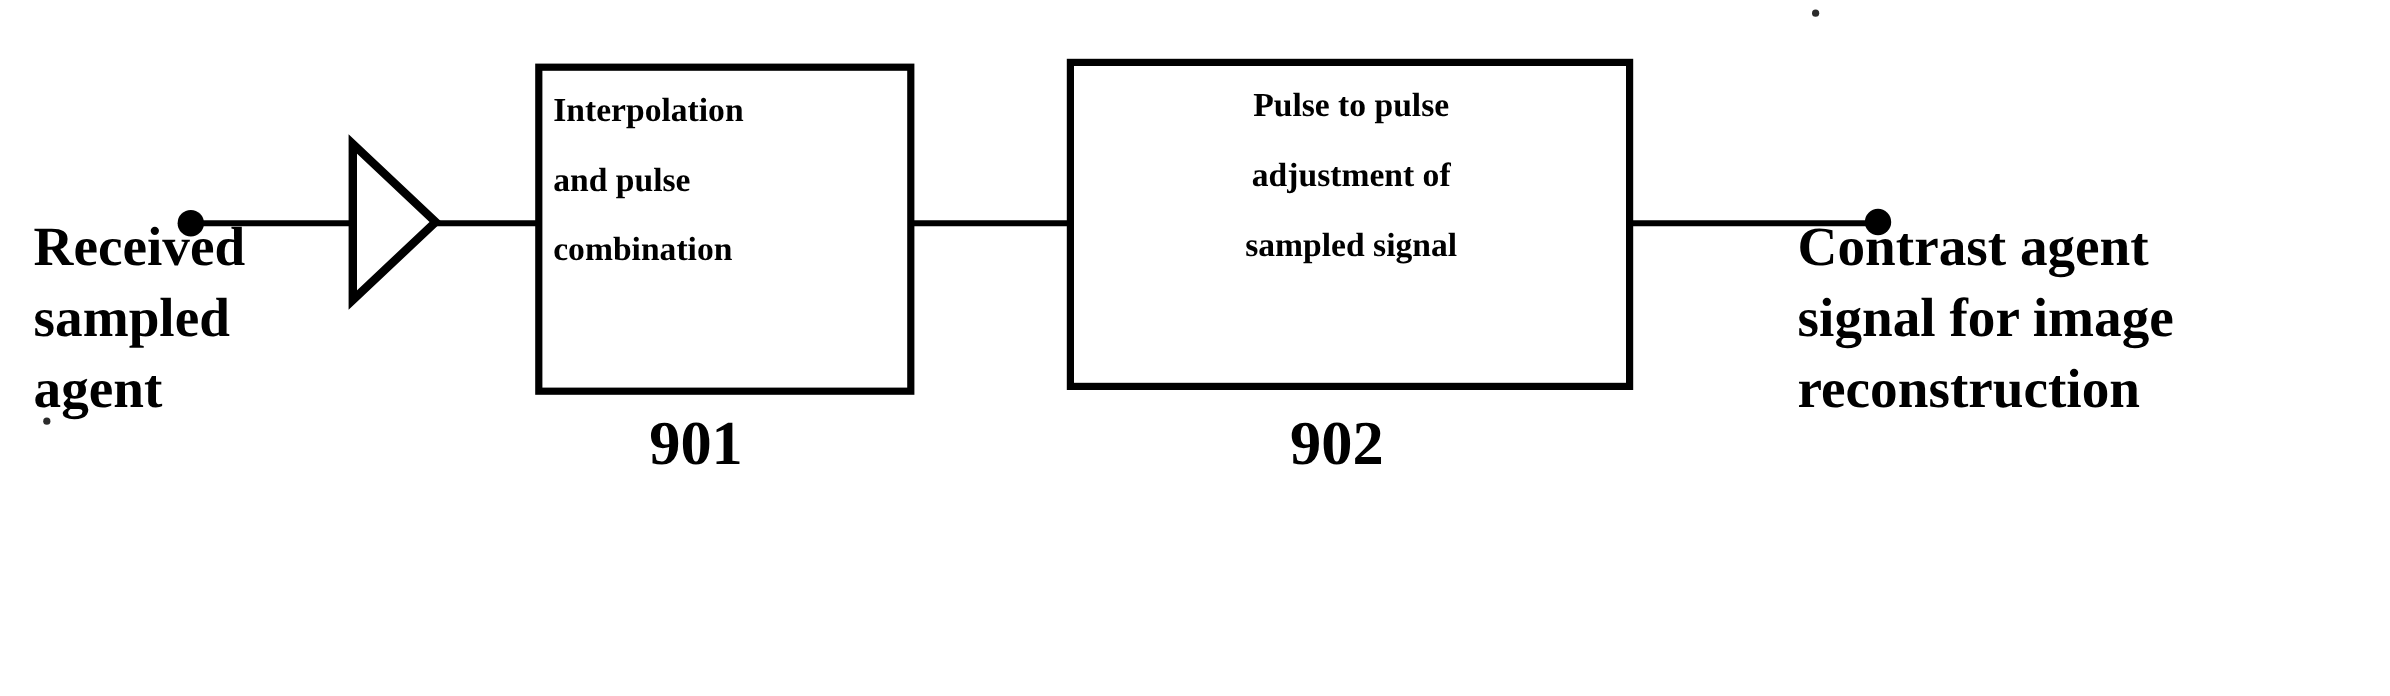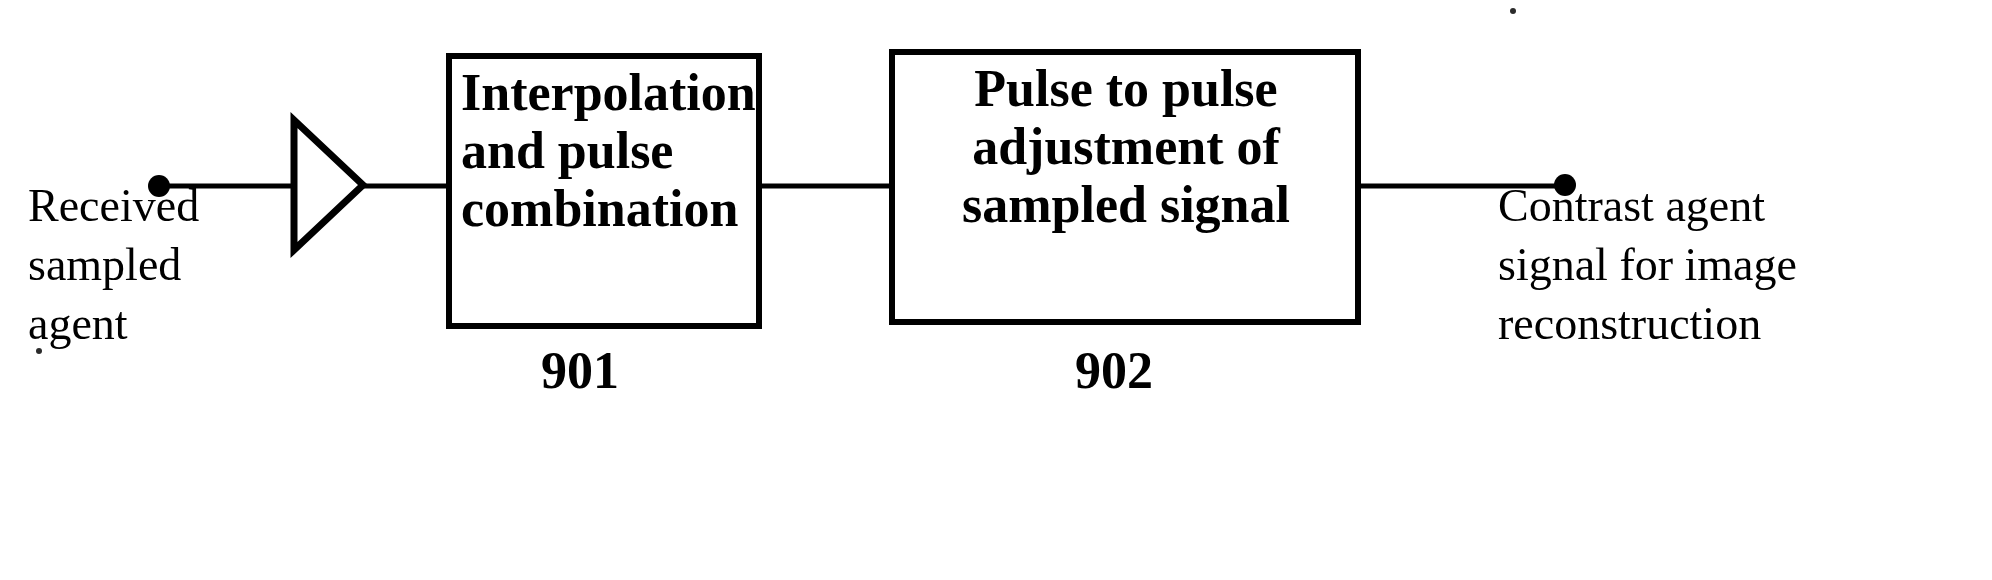--- a/index.html
+++ b/index.html
@@ -23,21 +23,21 @@
     position: absolute;
     left: 0;
     top: 0;
     width: 1992px;
     height: 580px;
   }
   
   .block-text {
     position: absolute;
     font-weight: bold;
-    font-size: 52px;
+    font-size: 28px;
     line-height: 58px;
     color: #000000;
   }
   .block-text .line {
     display: block;
     white-space: nowrap;
   }
   #block-1-text {
     left: 461px;
     top: 64px;
@@ -57,21 +57,21 @@
     font-size: 52px;
     line-height: 46px;
     text-align: center;
     white-space: nowrap;
   }
   #ref-901 { left: 500px; top: 348px; width: 160px; }
   #ref-902 { left: 1034px; top: 348px; width: 160px; }
   
   .annot {
     position: absolute;
-    font-weight: normal;
+    font-weight: bold;
     font-size: 46px;
     line-height: 59px;
     color: #000000;
   }
   .annot .line { display: block; white-space: nowrap; }
   #annot-input  { left: 28px;   top: 176px; text-align: left; }
   #annot-output { left: 1498px; top: 176px; text-align: left; }
   .speck {
     position: absolute;
     background: #2b2b2b;

